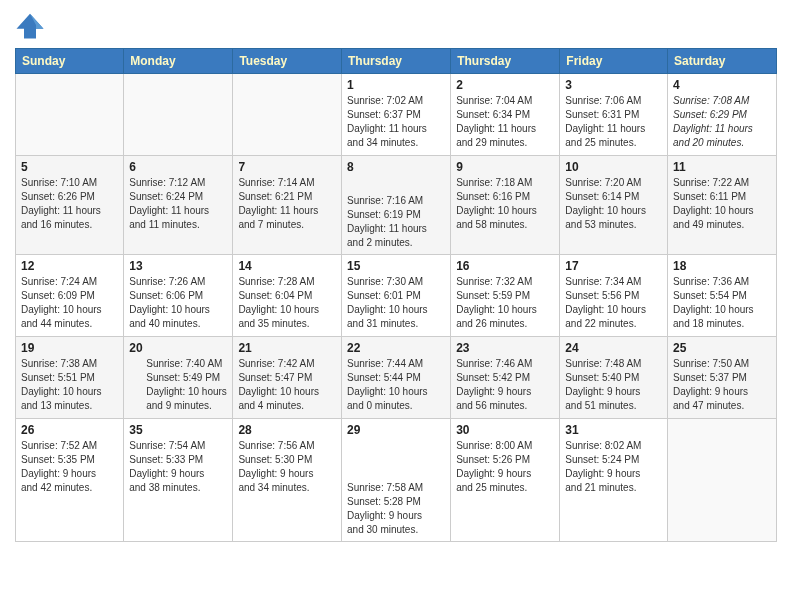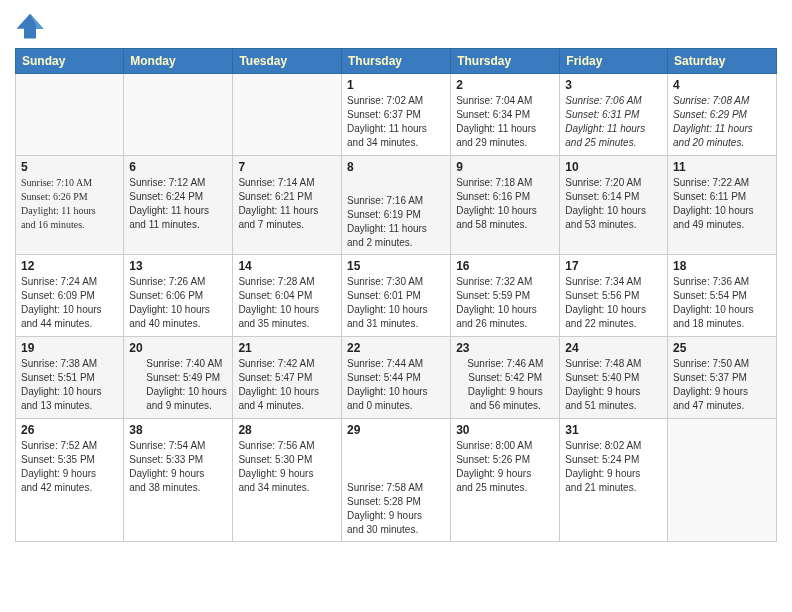--- a/index.html
+++ b/index.html
@@ -145,37 +145,37 @@
           </td>
           <td>
             <div class="day-number">2</div>
             <div class="day-info" style="white-space: pre-line;">Sunrise: 7:04 AM
 Sunset: 6:34 PM
 Daylight: 11 hours
 and 29 minutes.</div>
           </td>
           <td>
             <div class="day-number">3</div>
-            <div class="day-info" style="white-space: pre-line; font-style: italic;">Sunrise: 7:06 AM
+            <div class="day-info" style="white-space: pre-line;">Sunrise: 7:06 AM
 Sunset: 6:31 PM
 Daylight: 11 hours
 and 25 minutes.</div>
           </td>
           <td>
             <div class="day-number">4</div>
             <div class="day-info" style="white-space: pre-line; font-style: italic;">Sunrise: 7:08 AM
 Sunset: 6:29 PM
 Daylight: 11 hours
 and 20 minutes.</div>
           </td>
         </tr>
         <tr>
           <td>
             <div class="day-number">5</div>
-            <div class="day-info" style="white-space: pre-line; font-family: Liberation Serif, serif;">Sunrise: 7:10 AM
+            <div class="day-info" style="white-space: pre-line;">Sunrise: 7:10 AM
 Sunset: 6:26 PM
 Daylight: 11 hours
 and 16 minutes.</div>
           </td>
           <td>
             <div class="day-number">6</div>
             <div class="day-info" style="white-space: pre-line;">Sunrise: 7:12 AM
 Sunset: 6:24 PM
 Daylight: 11 hours
 and 11 minutes.</div>
@@ -291,21 +291,21 @@
           </td>
           <td>
             <div class="day-number">22</div>
             <div class="day-info" style="white-space: pre-line;">Sunrise: 7:44 AM
 Sunset: 5:44 PM
 Daylight: 10 hours
 and 0 minutes.</div>
           </td>
           <td>
             <div class="day-number">23</div>
-            <div class="day-info" style="white-space: pre-line; text-align: center;">Sunrise: 7:46 AM
+            <div class="day-info" style="white-space: pre-line;">Sunrise: 7:46 AM
 Sunset: 5:42 PM
 Daylight: 9 hours
 and 56 minutes.</div>
           </td>
           <td>
             <div class="day-number">24</div>
             <div class="day-info" style="white-space: pre-line;">Sunrise: 7:48 AM
 Sunset: 5:40 PM
 Daylight: 9 hours
 and 51 minutes.</div>
@@ -320,21 +320,21 @@
         </tr>
         <tr>
           <td>
             <div class="day-number">26</div>
             <div class="day-info" style="white-space: pre-line;">Sunrise: 7:52 AM
 Sunset: 5:35 PM
 Daylight: 9 hours
 and 42 minutes.</div>
           </td>
           <td>
-            <div class="day-number">38</div>
+            <div class="day-number">35</div>
             <div class="day-info" style="white-space: pre-line;">Sunrise: 7:54 AM
 Sunset: 5:33 PM
 Daylight: 9 hours
 and 38 minutes.</div>
           </td>
           <td>
             <div class="day-number">28</div>
             <div class="day-info" style="white-space: pre-line;">Sunrise: 7:56 AM
 Sunset: 5:30 PM
 Daylight: 9 hours

